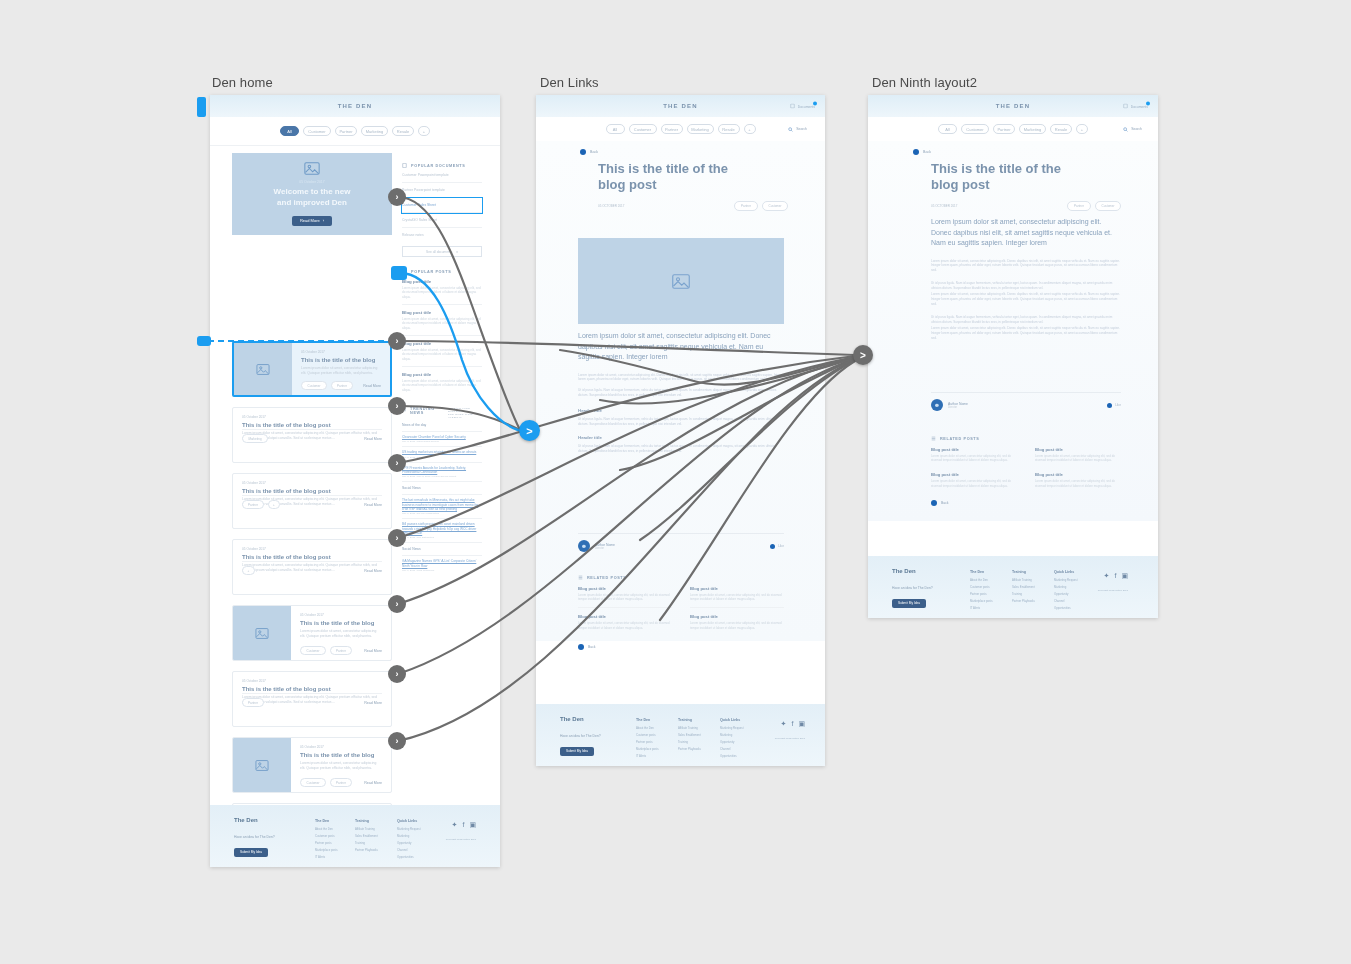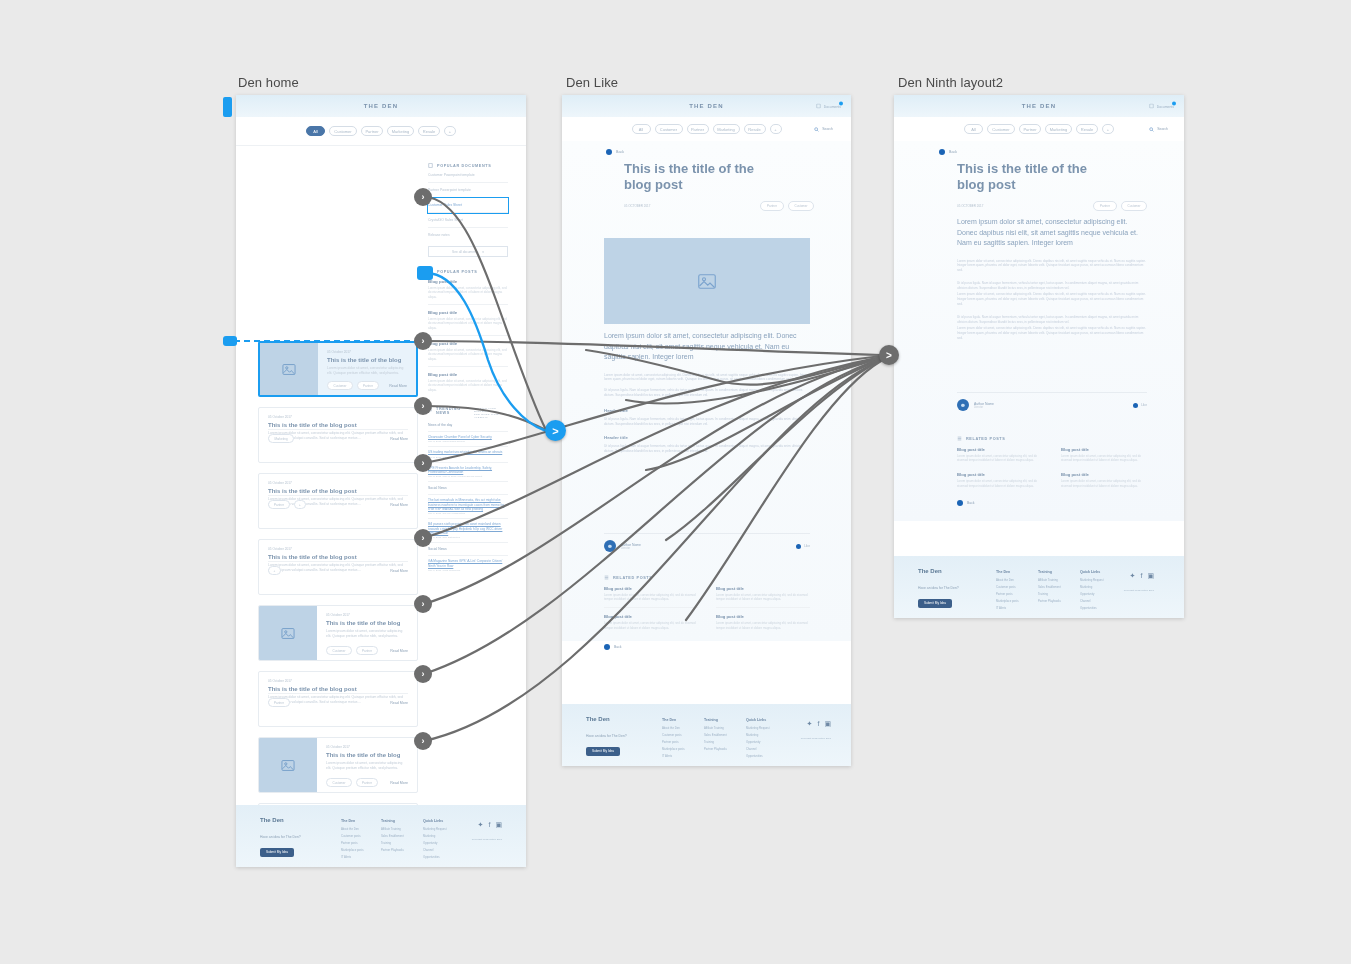--- a/index.html
+++ b/index.html
@@ -3,21 +3,21 @@
 <meta charset="utf-8">
 <style>
   html,body{margin:0;padding:0;}
   body{
     width:1351px;height:964px;
     background:#eaeaea;
     font-family:"Liberation Sans", sans-serif;
     overflow:hidden;
     position:relative;
   }
-  .canvas{position:absolute;inset:0;margin-left:26px;}
+  .canvas{position:absolute;inset:0;}
 
   
   .frame-title{
     position:absolute;
     font-size:13px;
     color:#4a4a4a;
     letter-spacing:.1px;
     white-space:nowrap;
   }
 
@@ -150,21 +150,21 @@
   .node.blue{background:#1b9df0;}
   .handle{position:absolute;background:#1b9df0;border-radius:2px;}
   svg.wires{position:absolute;inset:0;width:1351px;height:964px;}
 </style>
 </head>
 <body>
 
 <div class="canvas">
 
   <div class="frame-title" style="left:212px;top:75px;">Den home</div>
-  <div class="frame-title" style="left:540px;top:75px;">Den Like</div>
+  <div class="frame-title" style="left:540px;top:75px;">Den Links</div>
   <div class="frame-title" style="left:872px;top:75px;">Den Ninth layout2</div>
 
   <div class="artboard" id="ab1" style="left:210px;top:95px;width:290px;height:772px;">
     <div class="sel-edge" style="left:0;top:0;width:5px;height:22px;"></div>
     <div class="ab-inner">
 
       <div class="topbar" style="height:22px;">
         <span class="brand" style="font-size:6px;">THE DEN</span>
       </div>
 
@@ -172,20 +172,34 @@
         <div class="pills">
           <div class="pill active" style="width:17px;height:8px;font-size:4px;">All</div>
           <div class="pill" style="width:26px;height:8px;font-size:4px;">Customer</div>
           <div class="pill" style="width:20px;height:8px;font-size:4px;">Partner</div>
           <div class="pill" style="width:25px;height:8px;font-size:4px;">Marketing</div>
           <div class="pill" style="width:20px;height:8px;font-size:4px;">Resale</div>
           <div class="pill" style="width:10px;height:8px;font-size:4px;">+</div>
         </div>
       </div>
 
+      <div class="hero" style="position:absolute;left:22px;top:58px;width:160px;height:82px;">
+        <svg width="16" height="13" viewBox="0 0 24 20" fill="none" stroke="#6f9bc7" stroke-width="1.6">
+          <rect x="1" y="1" width="22" height="18" rx="2"></rect>
+            <circle cx="8" cy="7" r="2"></circle>
+            <path d="M2 16l6-6 5 5 3-3 6 6"></path>
+        </svg>
+        <div class="kicker" style="font-size:3.4px;margin-top:5px;">05 October 2017</div>
+        <h2 style="font-size:8px;margin-top:3px;">Welcome to the new</h2>
+        <h2 style="font-size:8px;">and improved Den</h2>
+        <div class="btn-primary" style="margin-top:7px;width:40px;height:10px;font-size:4px;">
+          <span>Read More</span>
+          <span>›</span>
+        </div>
+      </div>
 
       <div class="card featured" style="position:absolute;left:22px;top:246px;width:160px;height:56px;">
         <div class="card-row">
           <div class="card-thumb" style="width:58px;">
             <svg width="14" height="11" viewBox="0 0 24 20" fill="none" stroke="#6f9bc7" stroke-width="1.6">
               <rect x="1" y="1" width="22" height="18" rx="2"></rect>
                 <circle cx="8" cy="7" r="2"></circle>
                 <path d="M2 16l6-6 5 5 3-3 6 6"></path>
             </svg>
           </div>

